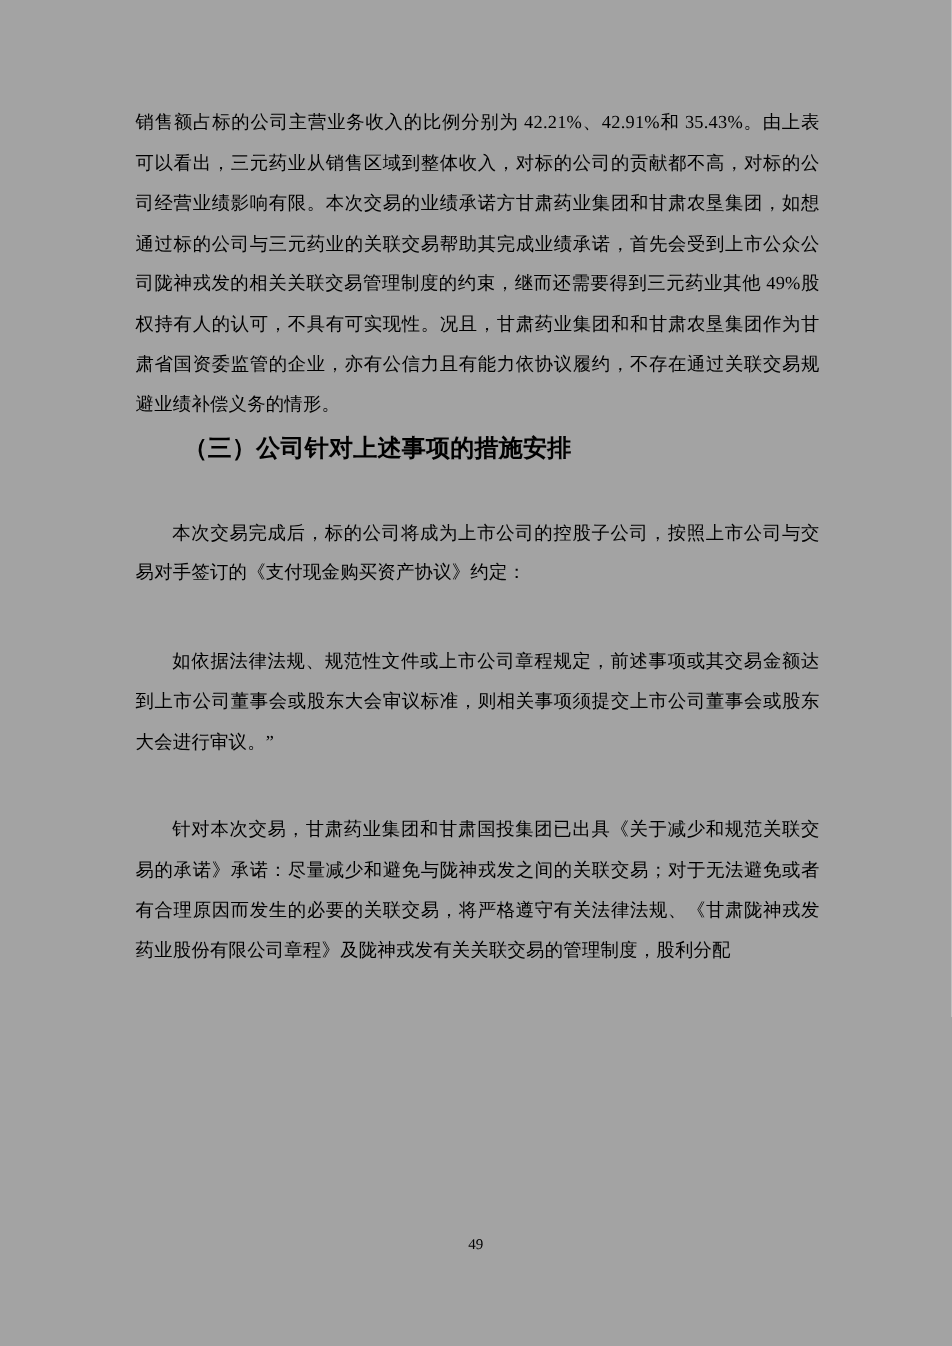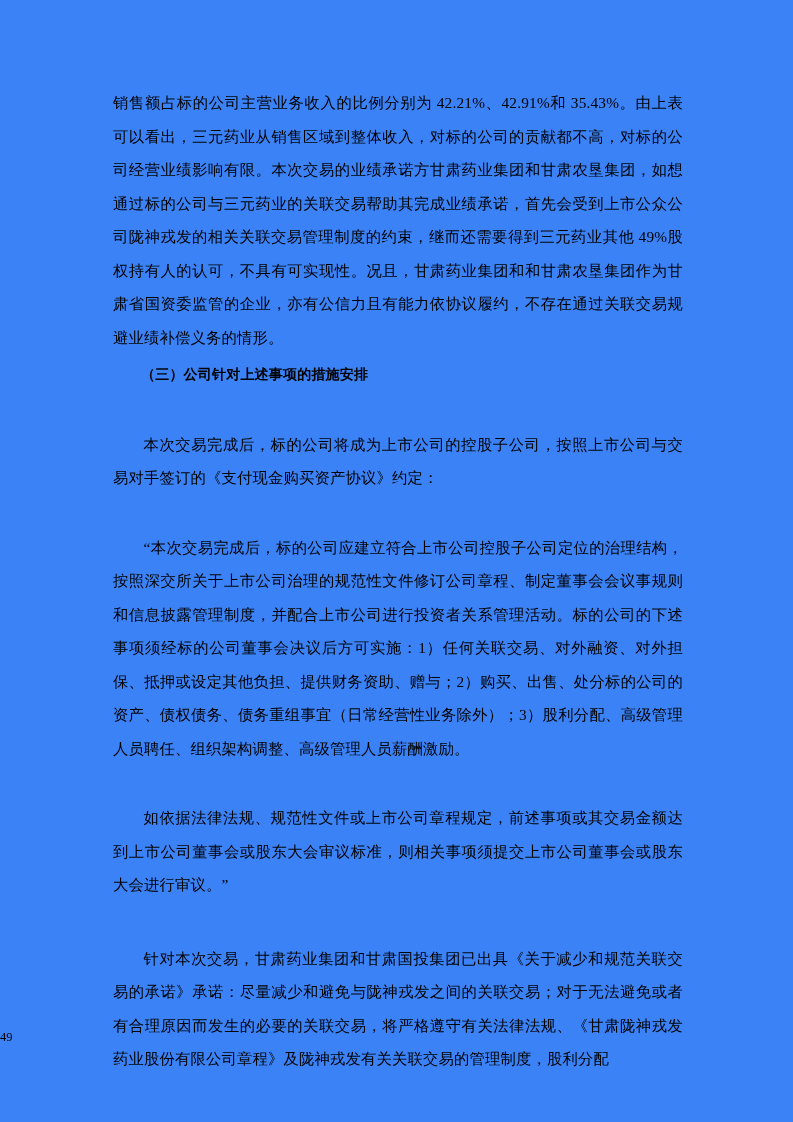--- a/index.html
+++ b/index.html
@@ -7,21 +7,21 @@
     padding: 0;
     background: #d8d8d8;
   }
   body {
     font-family: "Liberation Serif", "DejaVu Serif", serif;
   }
   .page {
     position: relative;
     width: 793px;
     height: 1122px;
-    background: #3b82f6;
+    background: #a3a3a3;
     margin: 0 auto;
     box-sizing: border-box;
     overflow: hidden;
     padding-left: 40px;
   }
   .content {
     position: absolute;
     left: 113px;
     top: 86px;
     width: 570px;
@@ -34,32 +34,33 @@
     text-justify: inter-ideograph;
     color: #000000;
     letter-spacing: 0.2px;
   }
   p.indent {
     text-indent: 2em;
     margin-top: 32px;
   }
   .heading {
     margin: 0;
-    font-size: 14px;
+    font-size: 20px;
     line-height: 33.5px;
     font-weight: bold;
     text-indent: 2em;
     color: #000;
   }
   .spacer-xs { height: 4px; }
   .page-number {
     position: absolute;
     left: 0;
     right: 0;
     top: 1030px;
+    text-align: center;
     font-size: 12.5px;
     color: #000;
     font-family: "Liberation Serif", "DejaVu Serif", serif;
   }
 </style>
 </head>
 <body>
 
 <div class="page">
   <div class="content">
@@ -69,21 +70,20 @@
     <div class="spacer-xs"></div>
 
     <p class="heading">（三）公司针对上述事项的措施安排</p>
 
     <div class="spacer-xs"></div>
 
     <p class="indent">本次交易完成后，标的公司将成为上市公司的控股子公司，按照上市公司与交易对手签订的《支付现金购买资产协议》约定：</p>
 
     <div class="spacer-xs"></div>
 
-    <p class="indent">“本次交易完成后，标的公司应建立符合上市公司控股子公司定位的治理结构，按照深交所关于上市公司治理的规范性文件修订公司章程、制定董事会会议事规则和信息披露管理制度，并配合上市公司进行投资者关系管理活动。标的公司的下述事项须经标的公司董事会决议后方可实施：1）任何关联交易、对外融资、对外担保、抵押或设定其他负担、提供财务资助、赠与；2）购买、出售、处分标的公司的资产、债权债务、债务重组事宜（日常经营性业务除外）；3）股利分配、高级管理人员聘任、组织架构调整、高级管理人员薪酬激励。</p>
 
     <div class="spacer-xs"></div>
 
     <p class="indent">如依据法律法规、规范性文件或上市公司章程规定，前述事项或其交易金额达到上市公司董事会或股东大会审议标准，则相关事项须提交上市公司董事会或股东大会进行审议。”</p>
 
     <div class="spacer-xs"></div>
 
 
     <div class="spacer-xs"></div>
 

